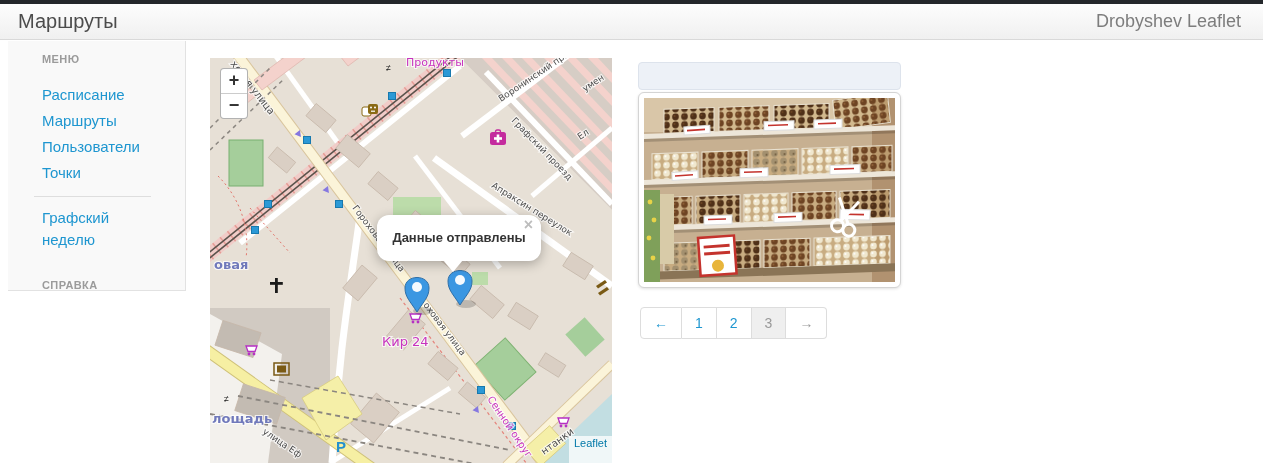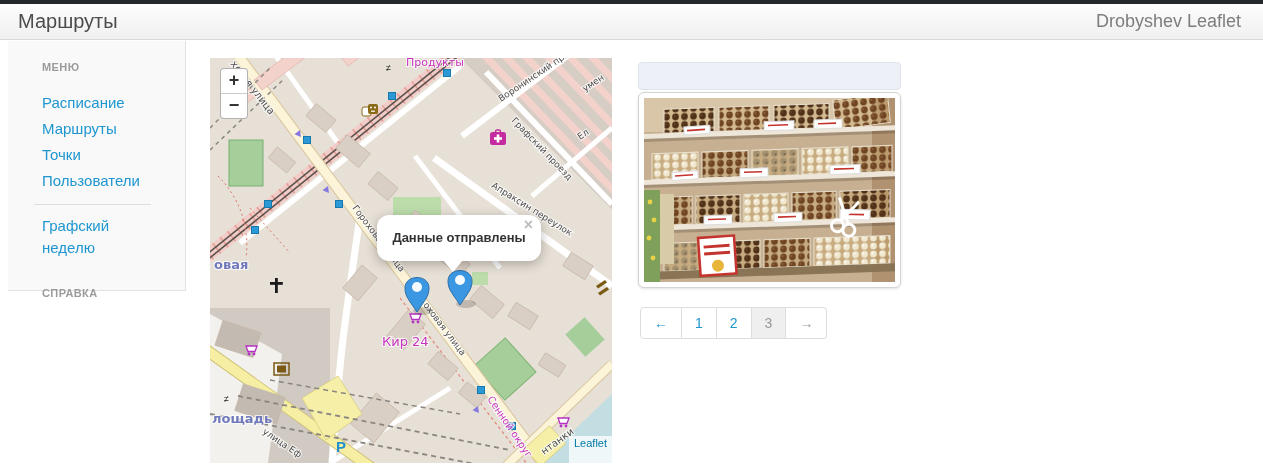--- a/index.html
+++ b/index.html
@@ -10,21 +10,21 @@
   
   .topstrip{position:absolute;top:0;left:0;width:100%;height:4px;background:#24272b;}
   .appbar{position:absolute;top:4px;left:0;width:100%;height:36px;
     background:linear-gradient(#fdfdfd,#f0f0f0);border-bottom:1px solid #d9d9d9;box-sizing:border-box;}
   .appbar-title{position:absolute;left:18px;top:6px;font-size:20px;color:#4c4c4c;}
   .appbar-user{position:absolute;right:22px;top:7px;font-size:18px;color:#7d7d7d;}
 
   
   .sidebar{position:absolute;left:8px;top:41px;width:178px;height:250px;background:#f9f9f9;
     border-right:1px solid #e2e2e2;border-bottom:1px solid #e2e2e2;box-sizing:border-box;
-    padding:20px 10px 0 34px;}
+    padding:12px 10px 0 34px;}
   .nav-header{font-size:11px;font-weight:bold;color:#9b9b9b;letter-spacing:.4px;}
   .nav-links{margin-top:17px;}
   .nav-link{display:block;color:#1e96d0;font-size:15px;line-height:26px;text-decoration:none;cursor:pointer;}
   .sidebar hr{border:0;border-top:1px solid #dedede;margin:10px 24px 10px -8px;}
   .fill-week{display:block;width:112px;color:#1e96d0;font-size:15px;line-height:22px;text-decoration:none;cursor:pointer;}
   .help-header{margin-top:28px;}
 
   
   .map{position:absolute;left:210px;top:58px;width:402px;height:405px;background:#E8E1D7;overflow:hidden;}
   .map svg.basemap{position:absolute;left:0;top:0;z-index:1;}
@@ -67,22 +67,22 @@
 <div class="appbar">
   <div class="appbar-title">Маршруты</div>
   <div class="appbar-user">Drobyshev Leaflet</div>
 </div>
 
 <div class="sidebar">
   <div class="nav-header">МЕНЮ</div>
   <div class="nav-links">
     <a class="nav-link">Расписание</a>
     <a class="nav-link">Маршруты</a>
+    <a class="nav-link">Пользователи</a>
     <a class="nav-link">Точки</a>
-    <a class="nav-link">Пользователи</a>
   </div>
   <hr>
   <a class="fill-week">Графский неделю</a>
   <div class="nav-header help-header">СПРАВКА</div>
 </div>
 
 <div class="map">
   <svg class="basemap" width="402" height="405" viewBox="0 0 402 405">
     <defs>
       <clipPath id="stripeClip">

